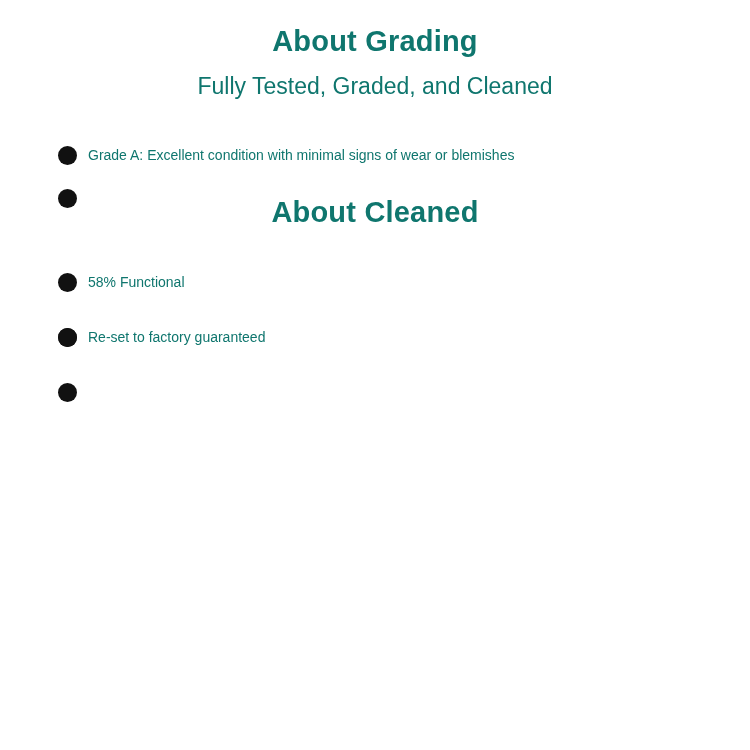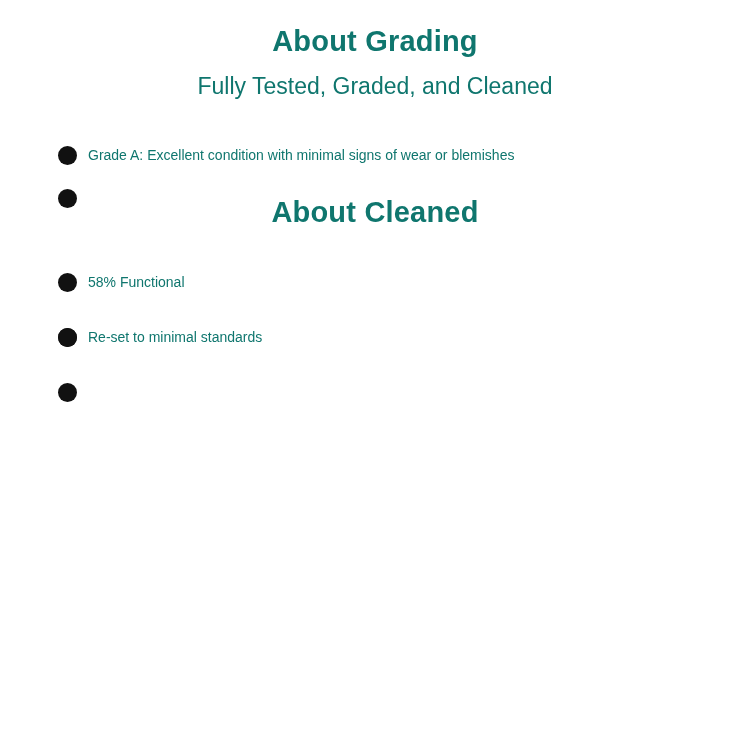--- a/index.html
+++ b/index.html
@@ -87,20 +87,20 @@
   <ul class="bullet-list function-list">
     <li class="list-item">
       <span class="bullet-icon"></span>
       <span>58% Functional</span>
     </li>
     <li class="list-item">
       <span class="bullet-icon"></span>
     </li>
     <li class="list-item">
       <span class="bullet-icon"></span>
-      <span>Re-set to minimal standards</span>
+      <span>Re-set to factory guaranteed</span>
     </li>
     <li class="list-item">
       <span class="bullet-icon"></span>
     </li>
   </ul>
 
 </div>
 
 </body></html>

